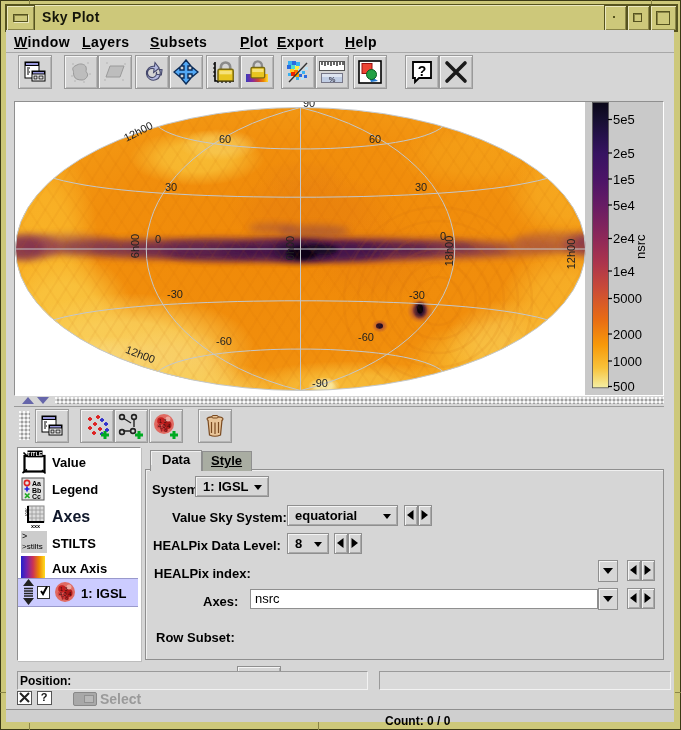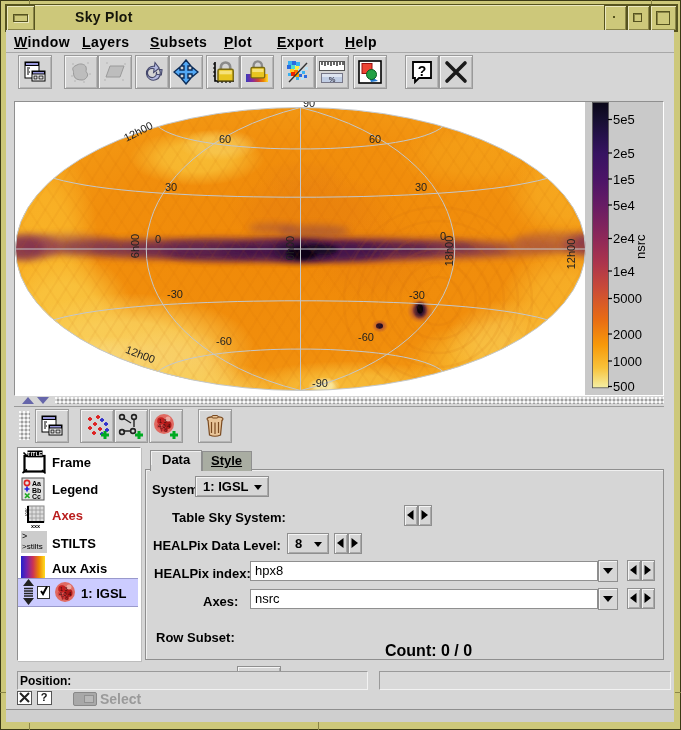--- a/index.html
+++ b/index.html
@@ -39,37 +39,37 @@
 <div class="abs" style="left:29px;top:0;width:1px;height:5px;background:#8a8547;"></div>
 <div class="abs" style="left:651px;top:0;width:1px;height:5px;background:#8a8547;"></div>
 <div class="abs" style="left:29px;top:723px;width:1px;height:7px;background:#8a8547;"></div>
 <div class="abs" style="left:318px;top:722px;width:1px;height:8px;background:#8a8547;"></div>
 <div class="abs" style="left:0;top:692px;width:6px;height:1px;background:#8a8547;"></div>
 <div class="abs" style="left:675px;top:692px;width:6px;height:1px;background:#8a8547;"></div>
 
 <div id="titlebar" style="box-shadow:inset 1px 1px 0 #ebe8c0, inset -1px -1px 0 #7d7940;border:1px solid #56531f;"></div>
 <div class="tbtn" style="left:6px;top:5px;width:27px;"></div>
 <div class="abs" style="left:13px;top:14px;width:13px;height:6px;background:#cdc87a;border:1px solid #56531f;box-shadow:inset 1px 1px 0 #8a8547, 1px 1px 0 #ebe8c0;"></div>
-<div class="abs b" style="left:42px;top:9px;font-size:14px;letter-spacing:0.3px;color:#15150a;margin-left:33px;">Sky Plot</div>
+<div class="abs b" style="left:42px;top:9px;font-size:14px;letter-spacing:0.3px;color:#15150a;">Sky Plot</div>
 <div class="tbtn" style="left:604px;top:5px;width:21px;"></div>
 <div class="abs" style="left:613px;top:16px;width:2px;height:2px;background:#56531f;"></div>
 <div class="tbtn" style="left:627px;top:5px;width:21px;"></div>
 <div class="abs" style="left:633px;top:13px;width:7px;height:7px;border:1px solid #56531f;box-shadow:inset 1px 1px 0 #8a8547;"></div>
 <div class="tbtn" style="left:650px;top:5px;width:25px;"></div>
 <div class="abs" style="left:656px;top:11px;width:12px;height:12px;border:1px solid #56531f;box-shadow:inset 1px 1px 0 #8a8547;"></div>
 
 <div id="content"></div>
 <div class="abs" style="left:6px;top:709px;width:668px;height:1px;background:#8f8f8f;"></div>
 <div class="abs" style="left:6px;top:710px;width:668px;height:12px;background:#cfcfcf;"></div>
 
 <div id="menubar"></div>
 <div class="mitem" style="left:14px;"><u>W</u>indow</div>
 <div class="mitem" style="left:82px;"><u>L</u>ayers</div>
 <div class="mitem" style="left:150px;"><u>S</u>ubsets</div>
-<div class="mitem" style="left:224px;"><u>P</u>lot</div>
+<div class="mitem" style="left:240px;"><u>P</u>lot</div>
 <div class="mitem" style="left:277px;"><u>E</u>xport</div>
 <div class="mitem" style="left:345px;"><u>H</u>elp</div>
 <div class="tb" style="left:18px;top:55px;">
       <svg width="24" height="24" viewBox="0 0 24 24">
 <rect x="2" y="2" width="14" height="16" fill="#fff" stroke="#000"></rect>
 <rect x="2.5" y="2.5" width="13" height="3" fill="#9999dd" stroke="#000" stroke-width="1"></rect>
 <path d="M4 8h3M4 10h2M4 12h3M4 14h2" stroke="#000" stroke-width="1"></path>
 <rect x="9" y="11" width="13" height="10" fill="#fff" stroke="#000"></rect>
 <rect x="9.5" y="11.5" width="12" height="2.5" fill="#9999dd" stroke="#000" stroke-width="1"></rect>
 <rect x="11" y="16" width="3" height="3" fill="#ddd" stroke="#000" stroke-width="0.8"></rect>
@@ -628,39 +628,39 @@
 <rect x="9" y="1.5" width="6" height="2.5" rx="1" fill="#e8c498" stroke="#7a4a20"></rect>
 </svg>
     </div>
 <div class="abs" style="left:17px;top:447px;width:122px;height:212px;background:#fff;border:1px solid #8f8f8f;border-right-color:#fff;border-bottom-color:#fff;box-shadow:1px 1px 0 #bdbdbd;"></div>
 <div class="abs" style="left:21px;top:450px;width:26px;height:26px;"><svg width="27" height="25" viewBox="0 0 27 25">
 <rect x="3.5" y="6" width="20" height="15.5" fill="#fff" stroke="#000" stroke-width="2.2"></rect>
 <rect x="6.5" y="0.5" width="15" height="6.8" fill="#000"></rect>
 <text x="14" y="5.8" font-size="5px" font-weight="bold" text-anchor="middle" fill="#fff" letter-spacing="0.3">TITLE</text>
 <path d="M2.5 2.5 l3.5 3.5 M1.5 23 l4.5 -3.5 M24.5 23.5 l-3.5 -3.5" stroke="#000" stroke-width="1.6"></path>
 </svg></div>
-<div class="abs b" style="left:52px;top:455px;font-size:13px;color:#000;">Frame</div>
+<div class="abs b" style="left:52px;top:455px;font-size:13px;color:#000;">Value</div>
 <div class="abs" style="left:21px;top:477px;width:26px;height:26px;"><svg width="24" height="24" viewBox="0 0 24 24">
 <rect x="1" y="1" width="22" height="22" fill="#e2e2e2" stroke="#555"></rect>
 <circle cx="6" cy="6" r="2.6" fill="none" stroke="#dd2222" stroke-width="1.6"></circle>
 <path d="M3.5 12h5M6 9.5v5" stroke="#2222dd" stroke-width="1.7"></path>
 <path d="M4 16.5l4.5 4.5M8.5 16.5L4 21" stroke="#22aa22" stroke-width="1.7"></path>
 <text x="11" y="9" font-size="7" font-weight="bold" fill="#000">Aa</text>
 <text x="11" y="15.5" font-size="7" font-weight="bold" fill="#000">Bb</text>
 <text x="11" y="22" font-size="7" font-weight="bold" fill="#000">Cc</text>
 </svg></div>
 <div class="abs b" style="left:52px;top:482px;font-size:13px;color:#000;">Legend</div>
 <div class="abs" style="left:21px;top:503px;width:26px;height:26px;"><svg width="26" height="26" viewBox="0 0 26 26">
 <rect x="7" y="3" width="16" height="16" fill="#ddd" stroke="#888"></rect>
 <path d="M11 3v16M15 3v16M19 3v16M7 7h16M7 11h16M7 15h16" stroke="#999" stroke-width="0.8"></path>
 <path d="M7 3v16h16" fill="none" stroke="#000" stroke-width="2"></path>
 <text x="3" y="13" font-size="5" fill="#000" transform="rotate(-90 5 11)">yyy</text>
 <text x="10" y="25" font-size="5.5" font-weight="bold" fill="#000">xxx</text>
 </svg></div>
-<div class="abs b" style="left:52px;top:508px;font-size:13px;color:#b91c1c;">Axes</div>
+<div class="abs b" style="left:52px;top:508px;font-size:16px;color:#0f172a;">Axes</div>
 <div class="abs" style="left:21px;top:531px;width:26px;height:26px;"><svg width="26" height="22" viewBox="0 0 26 22">
 <rect x="0" y="0" width="26" height="22" fill="#cccccc"></rect>
 <text x="1" y="8" font-size="9" fill="#000">&gt;</text>
 <text x="1" y="18" font-size="8" fill="#000">&gt;stilts</text>
 </svg></div>
 <div class="abs b" style="left:52px;top:536px;font-size:13px;color:#000;">STILTS</div>
 <div class="abs" style="left:21px;top:556px;width:26px;height:26px;"><svg width="24" height="24" viewBox="0 0 24 24">
 <defs>
           <linearGradient id="aux" x1="0" y1="0" x2="1" y2="0">
 <stop offset="0" stop-color="#2222cc"></stop>
@@ -706,21 +706,25 @@
 <div class="abs" style="left:151px;top:465px;width:49px;height:9px;background:#d6d6d6;"></div>
 <div class="abs b" style="left:162px;top:452px;font-size:13px;">Data</div>
 <div class="abs" style="left:202px;top:451px;width:48px;height:19px;background:#a9ada2;border:1px solid #8f8f8f;border-bottom:none;"></div>
 <div class="abs b" style="left:211px;top:453px;font-size:13px;text-decoration:underline;">Style</div>
 
 <div class="flabel" style="left:152px;top:482px;">System:</div>
 <div class="combo" style="left:195px;top:476px;width:72px;height:19px;">
       <span class="ctext" style="left:7px;">1: IGSL</span>
       <span class="carr"></span>
     </div>
-<div class="flabel" style="left:172px;top:510px;">Table Sky System:</div>
+<div class="flabel" style="left:172px;top:510px;">Value Sky System:</div>
+<div class="combo" style="left:287px;top:505px;width:109px;height:19px;">
+      <span class="ctext" style="left:7px;">equatorial</span>
+      <span class="carr"></span>
+    </div>
 <div class="spin" style="left:404px;top:505px;"></div>
     <svg class="abs" width="7" height="10" viewBox="0 0 7 10" style="left:407px;top:510px;">
       <path d="M6.5 0 L6.5 10 L0 5 Z" fill="#000"></path>
     </svg>
     <div class="spin" style="left:418px;top:505px;"></div>
     <svg class="abs" width="7" height="10" viewBox="0 0 7 10" style="left:421px;top:510px;">
       <path d="M0.5 0 L0.5 10 L7 5 Z" fill="#000"></path>
     </svg>
 <div class="flabel" style="left:153px;top:538px;">HEALPix Data Level:</div>
 <div class="combo" style="left:287px;top:533px;width:40px;height:19px;">
@@ -729,21 +733,20 @@
     </div>
 <div class="spin" style="left:334px;top:533px;"></div>
     <svg class="abs" width="7" height="10" viewBox="0 0 7 10" style="left:337px;top:538px;">
       <path d="M6.5 0 L6.5 10 L0 5 Z" fill="#000"></path>
     </svg>
     <div class="spin" style="left:348px;top:533px;"></div>
     <svg class="abs" width="7" height="10" viewBox="0 0 7 10" style="left:351px;top:538px;">
       <path d="M0.5 0 L0.5 10 L7 5 Z" fill="#000"></path>
     </svg>
 <div class="flabel" style="left:154px;top:566px;">HEALPix index:</div>
-<div class="tfield" style="left:250px;top:561px;width:342px;">hpx8</div>
 <div class="dbtn" style="left:598px;top:560px;"></div>
 <div class="spin" style="left:627px;top:560px;"></div>
     <svg class="abs" width="7" height="10" viewBox="0 0 7 10" style="left:630px;top:565px;">
       <path d="M6.5 0 L6.5 10 L0 5 Z" fill="#000"></path>
     </svg>
     <div class="spin" style="left:641px;top:560px;"></div>
     <svg class="abs" width="7" height="10" viewBox="0 0 7 10" style="left:644px;top:565px;">
       <path d="M0.5 0 L0.5 10 L7 5 Z" fill="#000"></path>
     </svg>
 <div class="flabel" style="left:203px;top:594px;">Axes:</div>
@@ -759,21 +762,21 @@
     </svg>
 <div class="flabel" style="left:156px;top:630px;">Row Subset:</div>
 <div class="combo" style="left:237px;top:624px;width:42px;height:19px;margin-top:42px;">
       <span class="ctext" style="left:7px;">All</span>
       <span class="carr"></span>
     </div>
 
 <div class="abs" style="left:17px;top:671px;width:349px;height:17px;background:#d9d9d9;border:1px solid #9a9a9a;border-right-color:#f2f2f2;border-bottom-color:#f2f2f2;"></div>
 <div class="abs b" style="left:20px;top:674px;font-size:12px;">Position:</div>
 <div class="abs" style="left:379px;top:671px;width:290px;height:17px;background:#d9d9d9;border:1px solid #9a9a9a;border-right-color:#f2f2f2;border-bottom-color:#f2f2f2;"></div>
-<div class="abs b" style="left:385px;top:642px;font-size:16px;">Count: 0 / 0</div>
+<div class="abs b" style="left:385px;top:714px;font-size:12px;">Count: 0 / 0</div>
 <div class="abs" style="left:17px;top:691px;width:13px;height:12px;background:#fff;border:1px solid #555;"></div>
 <svg class="abs" width="11" height="11" viewBox="0 0 11 11" style="left:19px;top:692px;">
       <path d="M1 1 L10 10 M10 1 L1 10" stroke="#222" stroke-width="2"></path>
     </svg>
 <div class="abs" style="left:37px;top:691px;width:13px;height:12px;background:#fff;border:1px solid #555;"></div>
 <div class="abs b" style="left:37px;top:691px;width:14px;text-align:center;font-size:11px;color:#111;">?</div>
 <div class="abs" style="left:73px;top:692px;width:22px;height:12px;background:#a8a8a8;border:1px solid #888;border-radius:2px;"></div>
 <div class="abs" style="left:84px;top:695px;width:8px;height:6px;background:#b8b8b8;border:1px solid #909090;"></div>
 <div class="abs b" style="left:100px;top:691px;font-size:14px;color:#9a9a9a;">Select</div>
 

